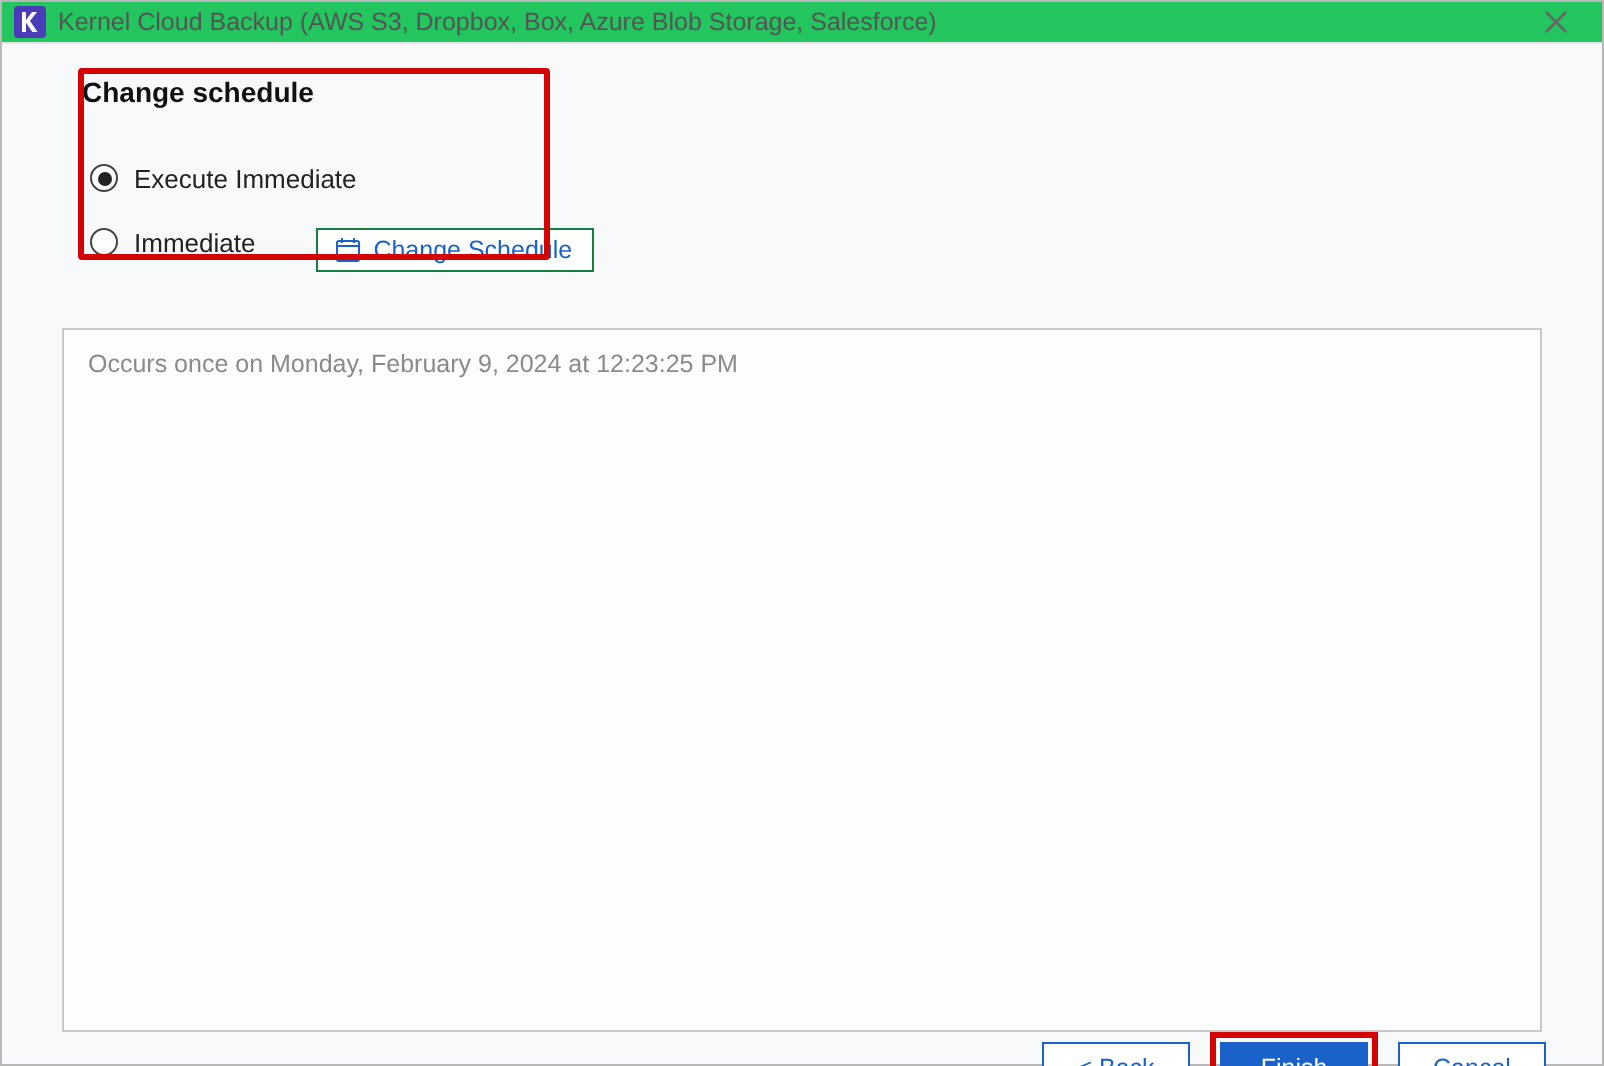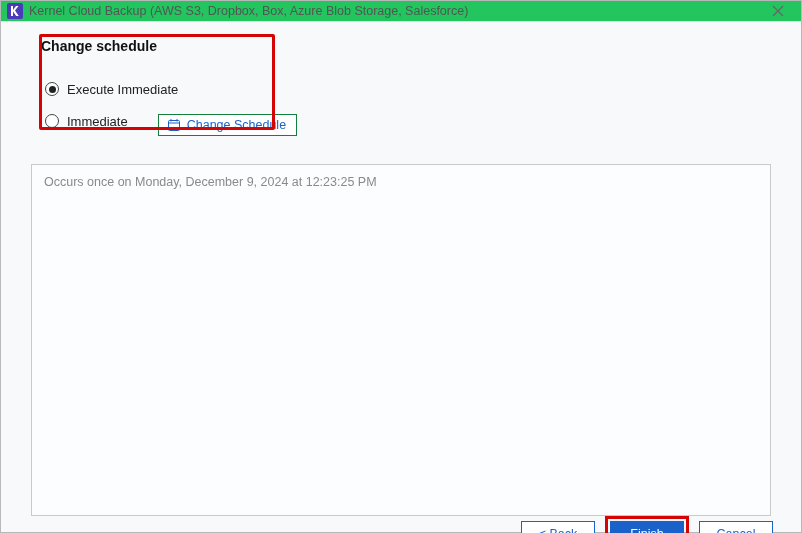--- a/index.html
+++ b/index.html
@@ -207,21 +207,21 @@
             </svg>
           </span>
           <span>Change Schedule</span>
         </span>
       </div>
     </div>
 
     <div class="highlight-box" style="height:96px;"></div>
 
     <div class="schedule-display">
-      <span>Occurs once on Monday, December 9, 2024 at 12:23:25 PM</span>
+      <span>Occurs once on Monday, February 9, 2024 at 12:23:25 PM</span>
     </div>
 
   </div>
 
   <div class="footer">
     <div class="btn">
       <span>&lt; Back</span>
     </div>
     <div class="finish-wrap">
       <div class="btn primary">

